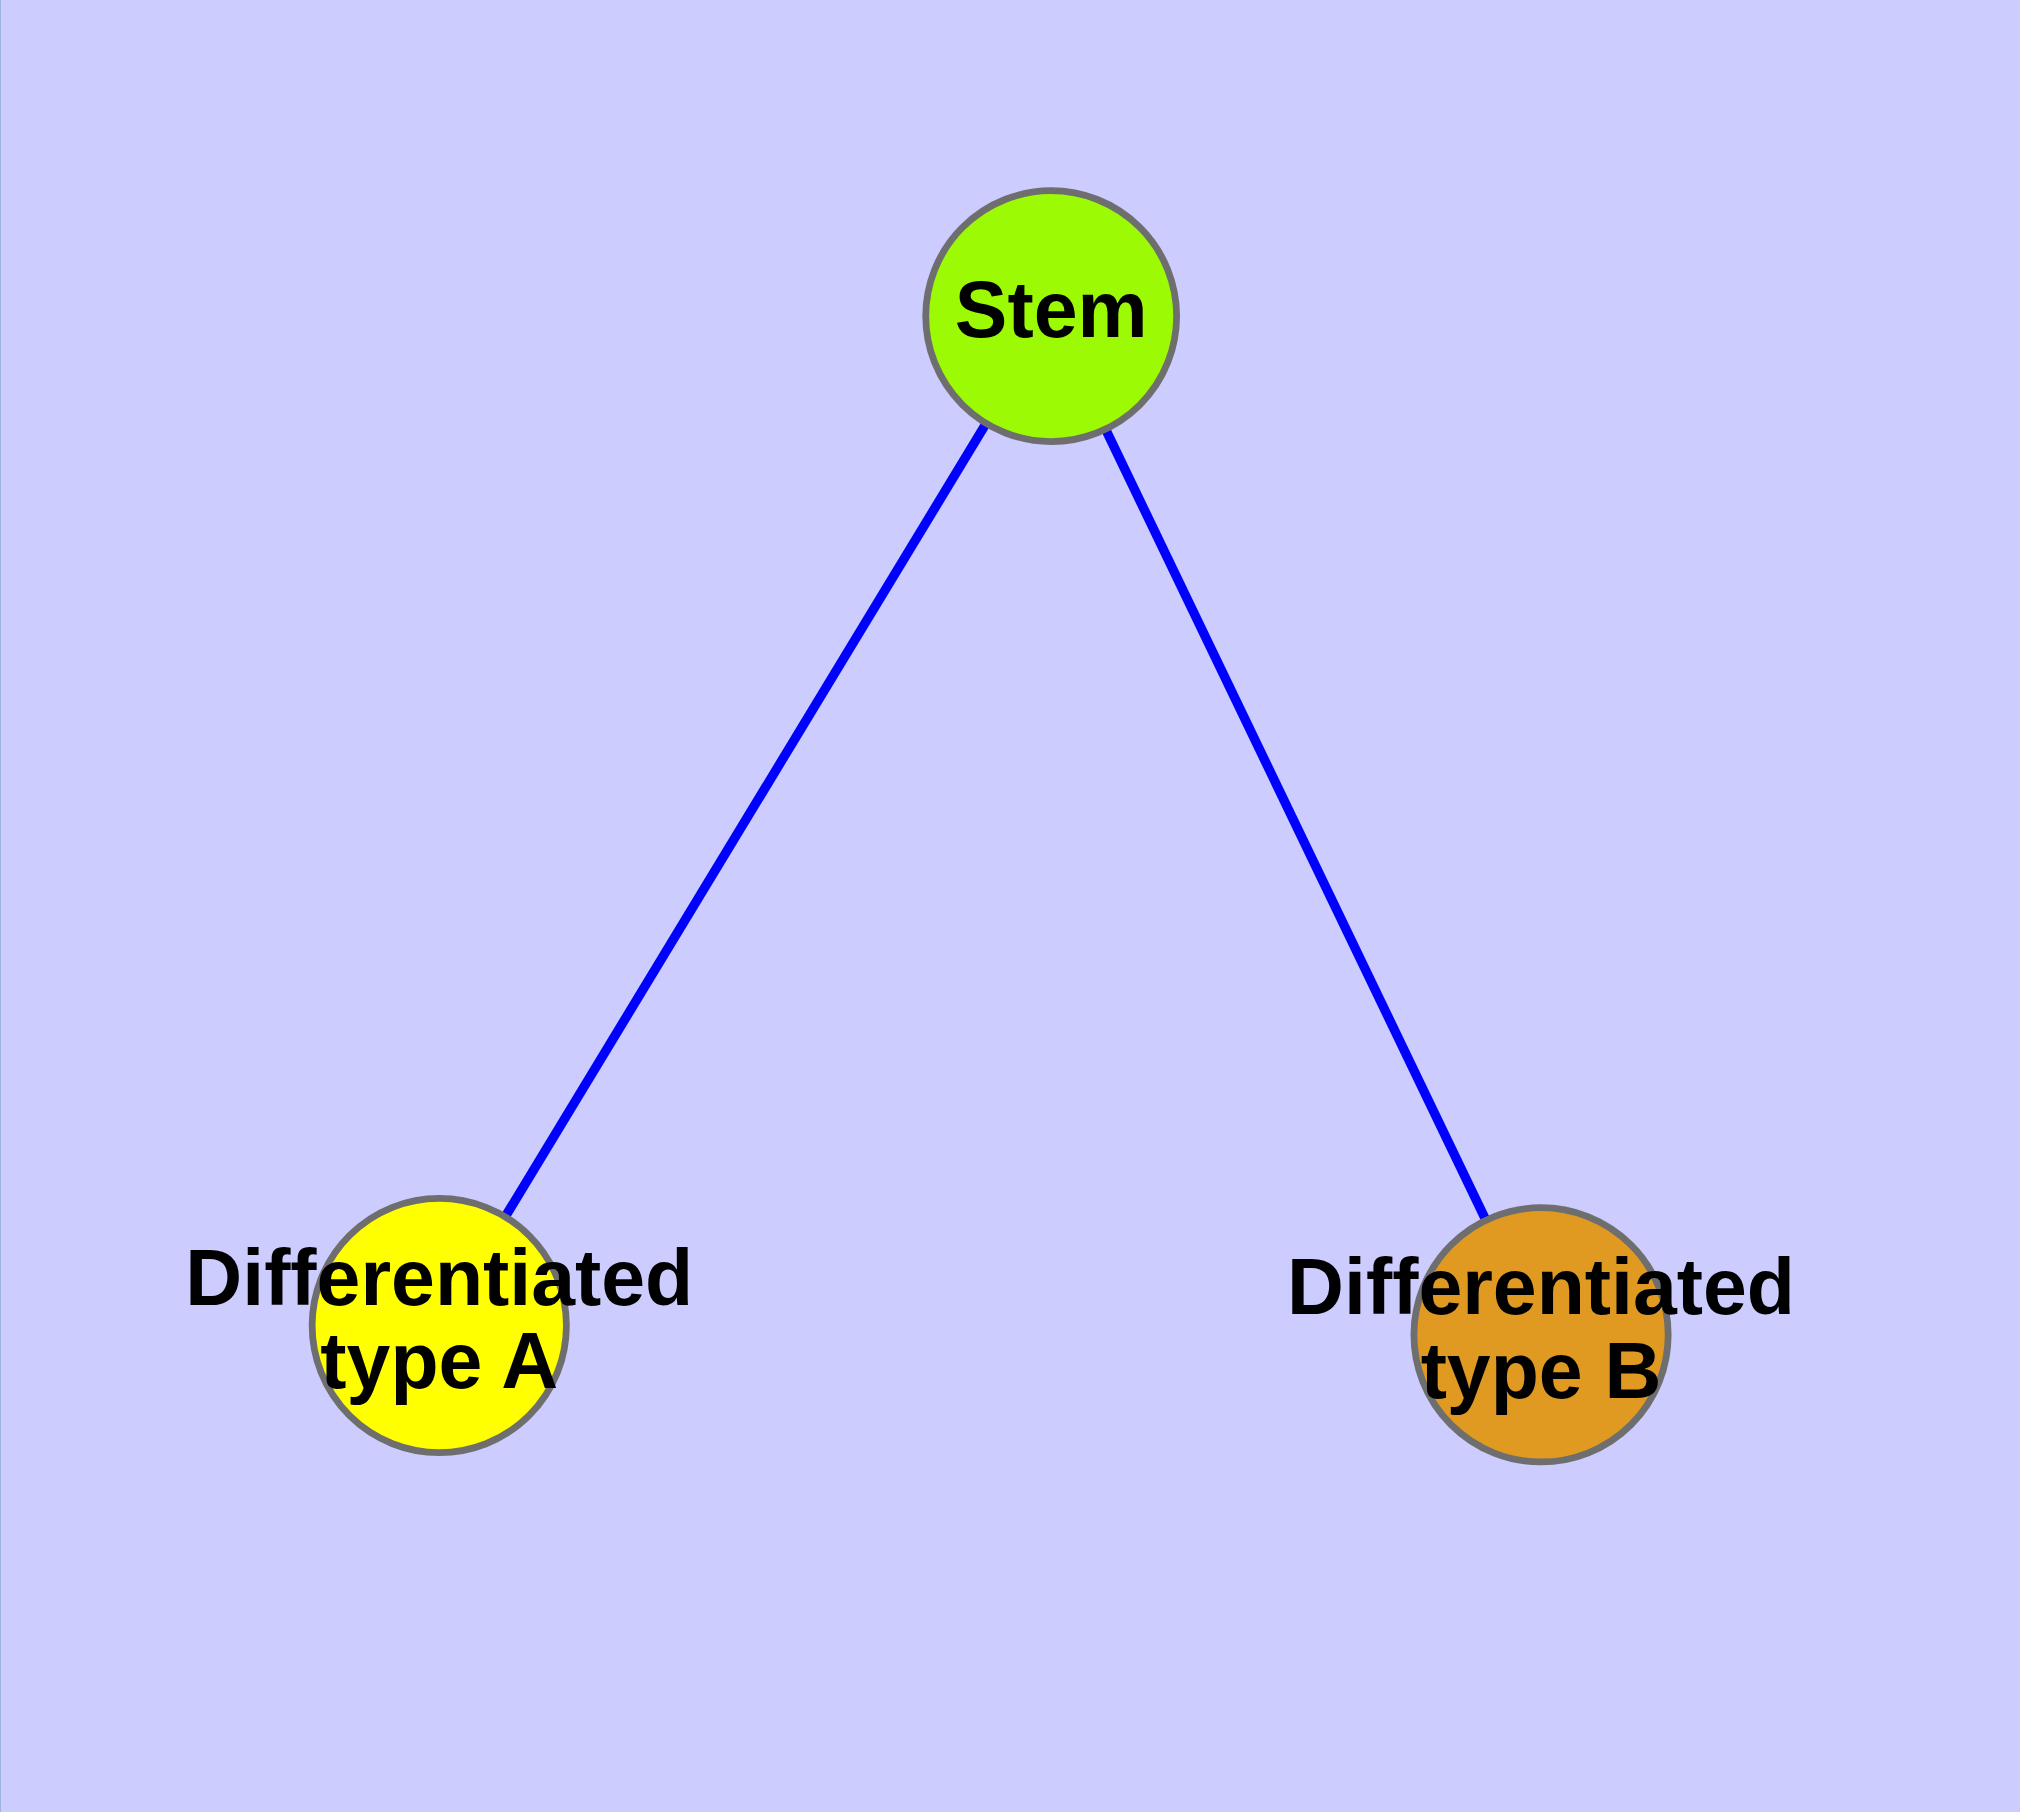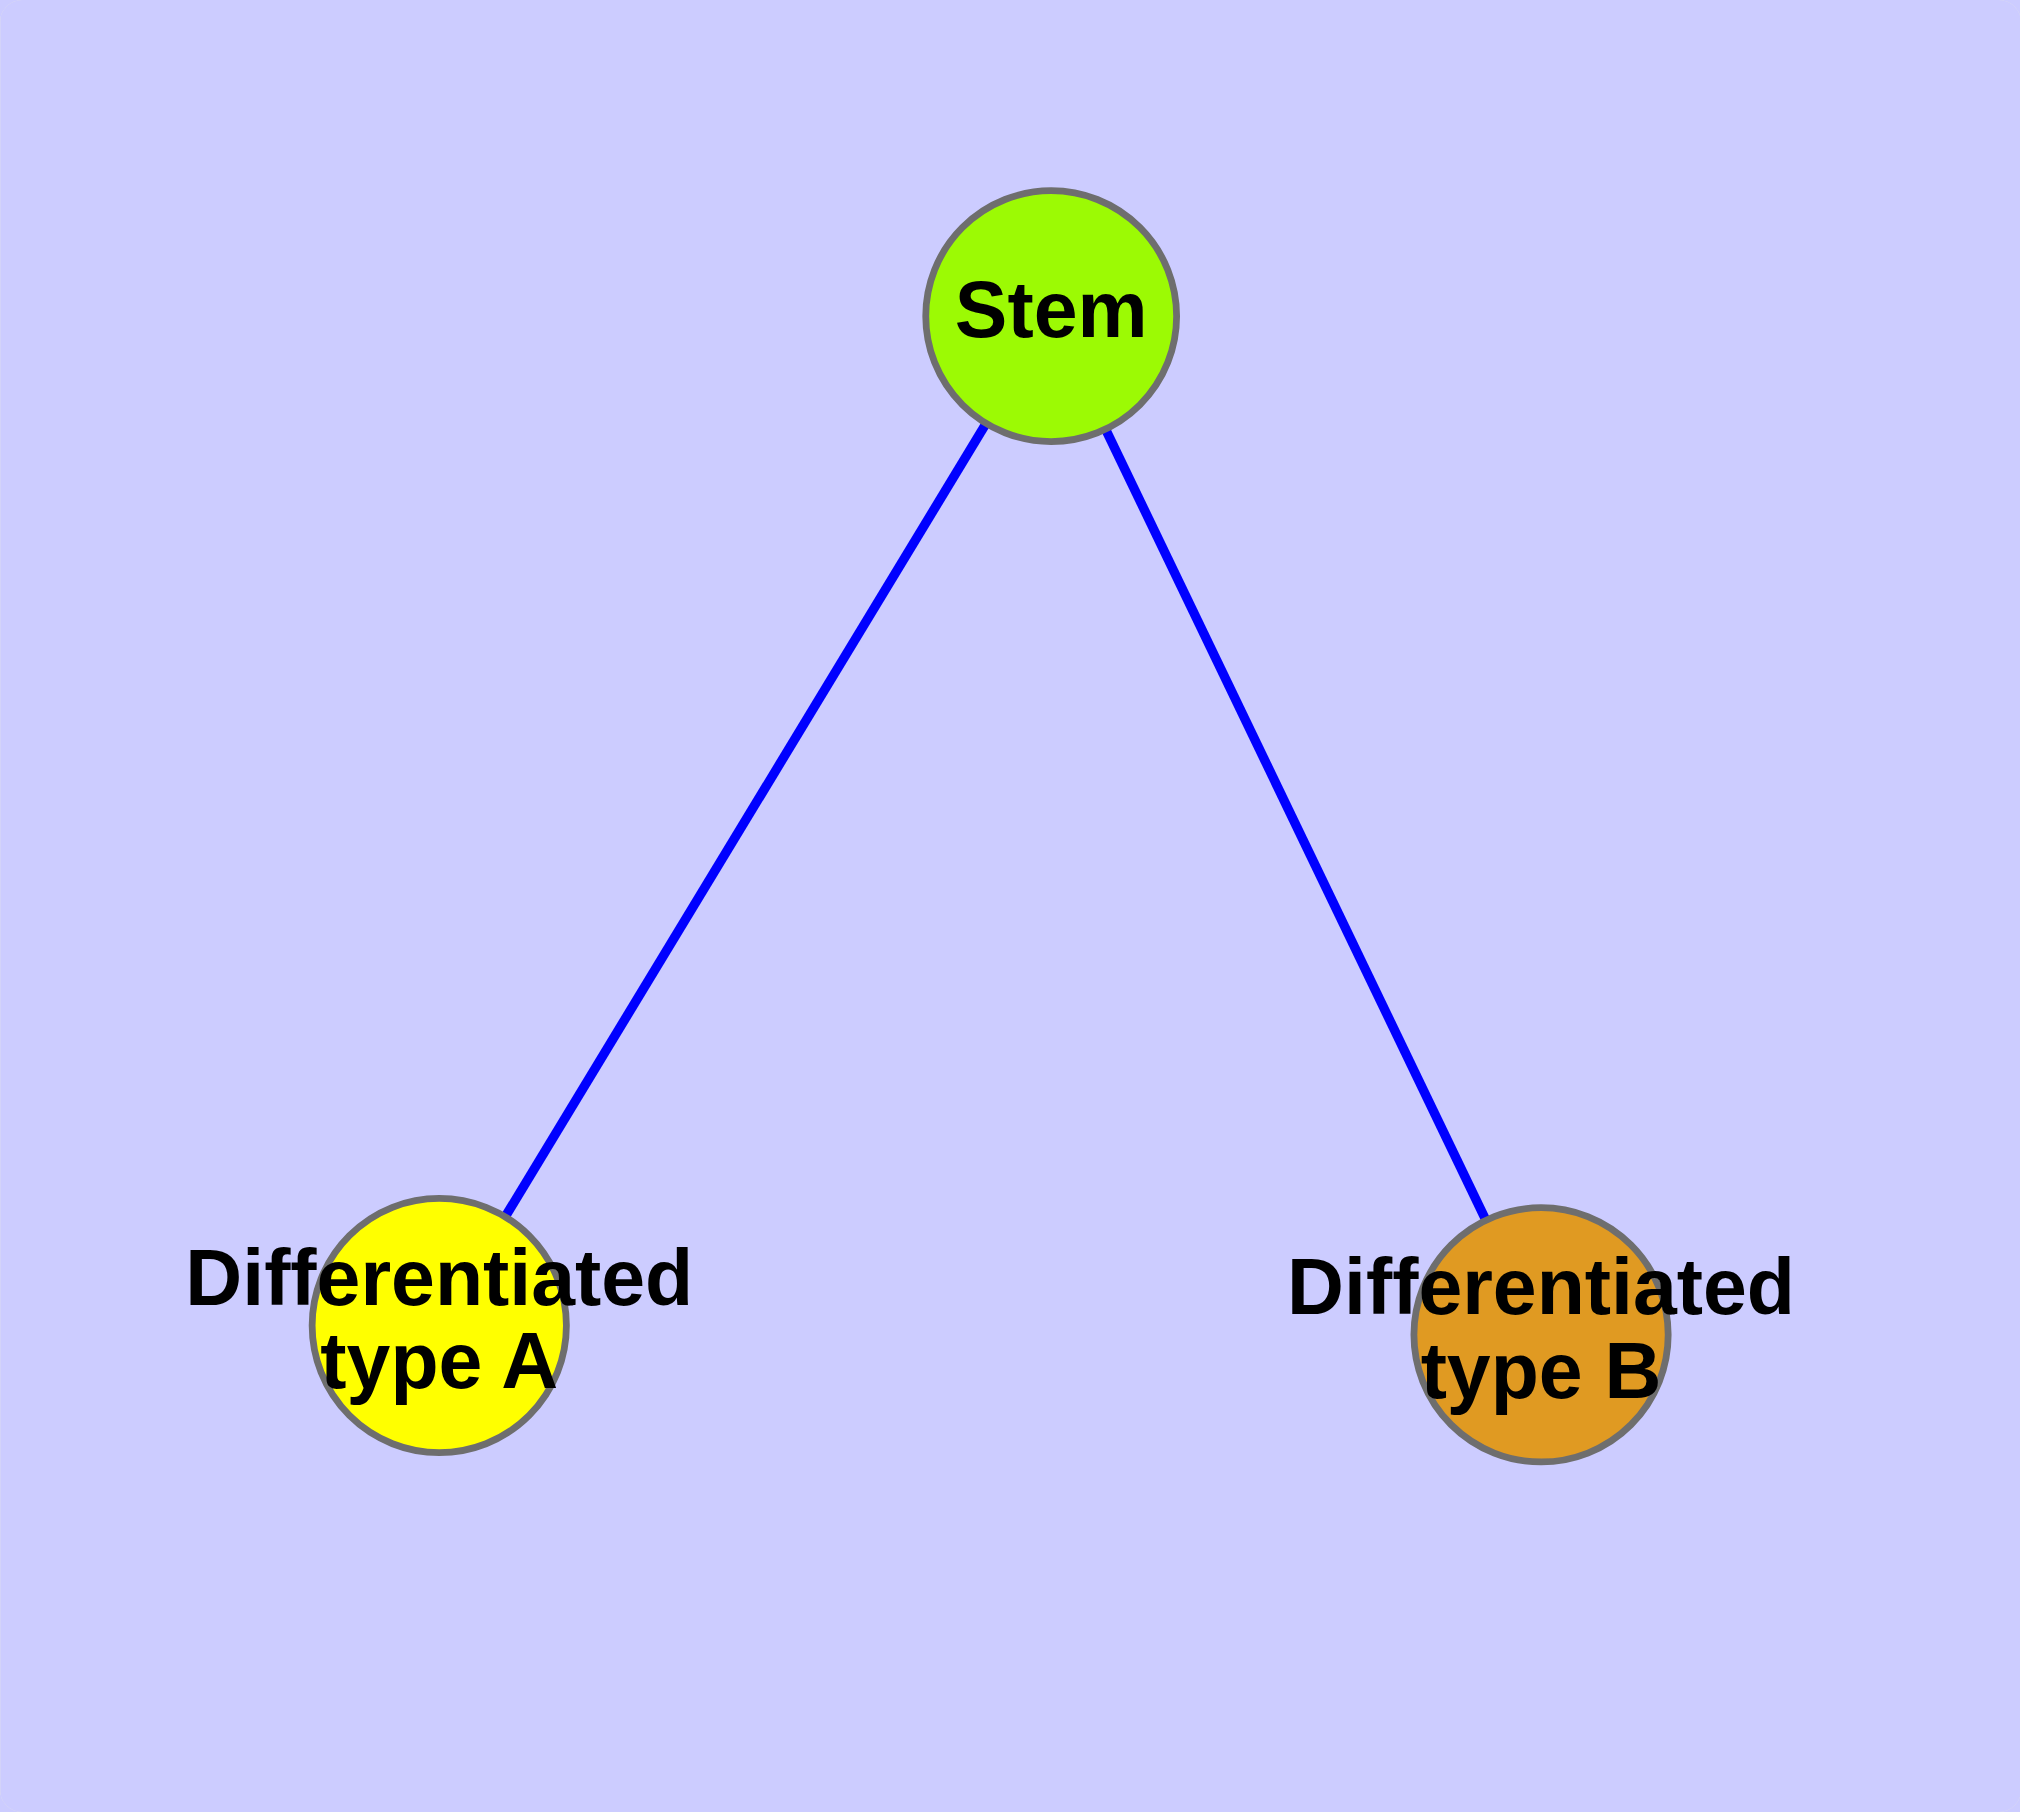--- a/index.html
+++ b/index.html
@@ -4,24 +4,23 @@
 <style>
   html, body {
     margin: 0;
     padding: 0;
     background: #ccccff;
   }
   #canvas {
     position: relative;
     width: 2021px;
     height: 1812px;
-    background: #e5e5e5;
+    background: #0f766e;
     overflow: hidden;
     font-family: "Liberation Sans", "DejaVu Sans", sans-serif;
-    border-radius: 22px;
   }
   #graph-svg {
     position: absolute;
     left: 0;
     top: 0;
     width: 2021px;
     height: 1812px;
     display: block;
   }
   .node-label {

